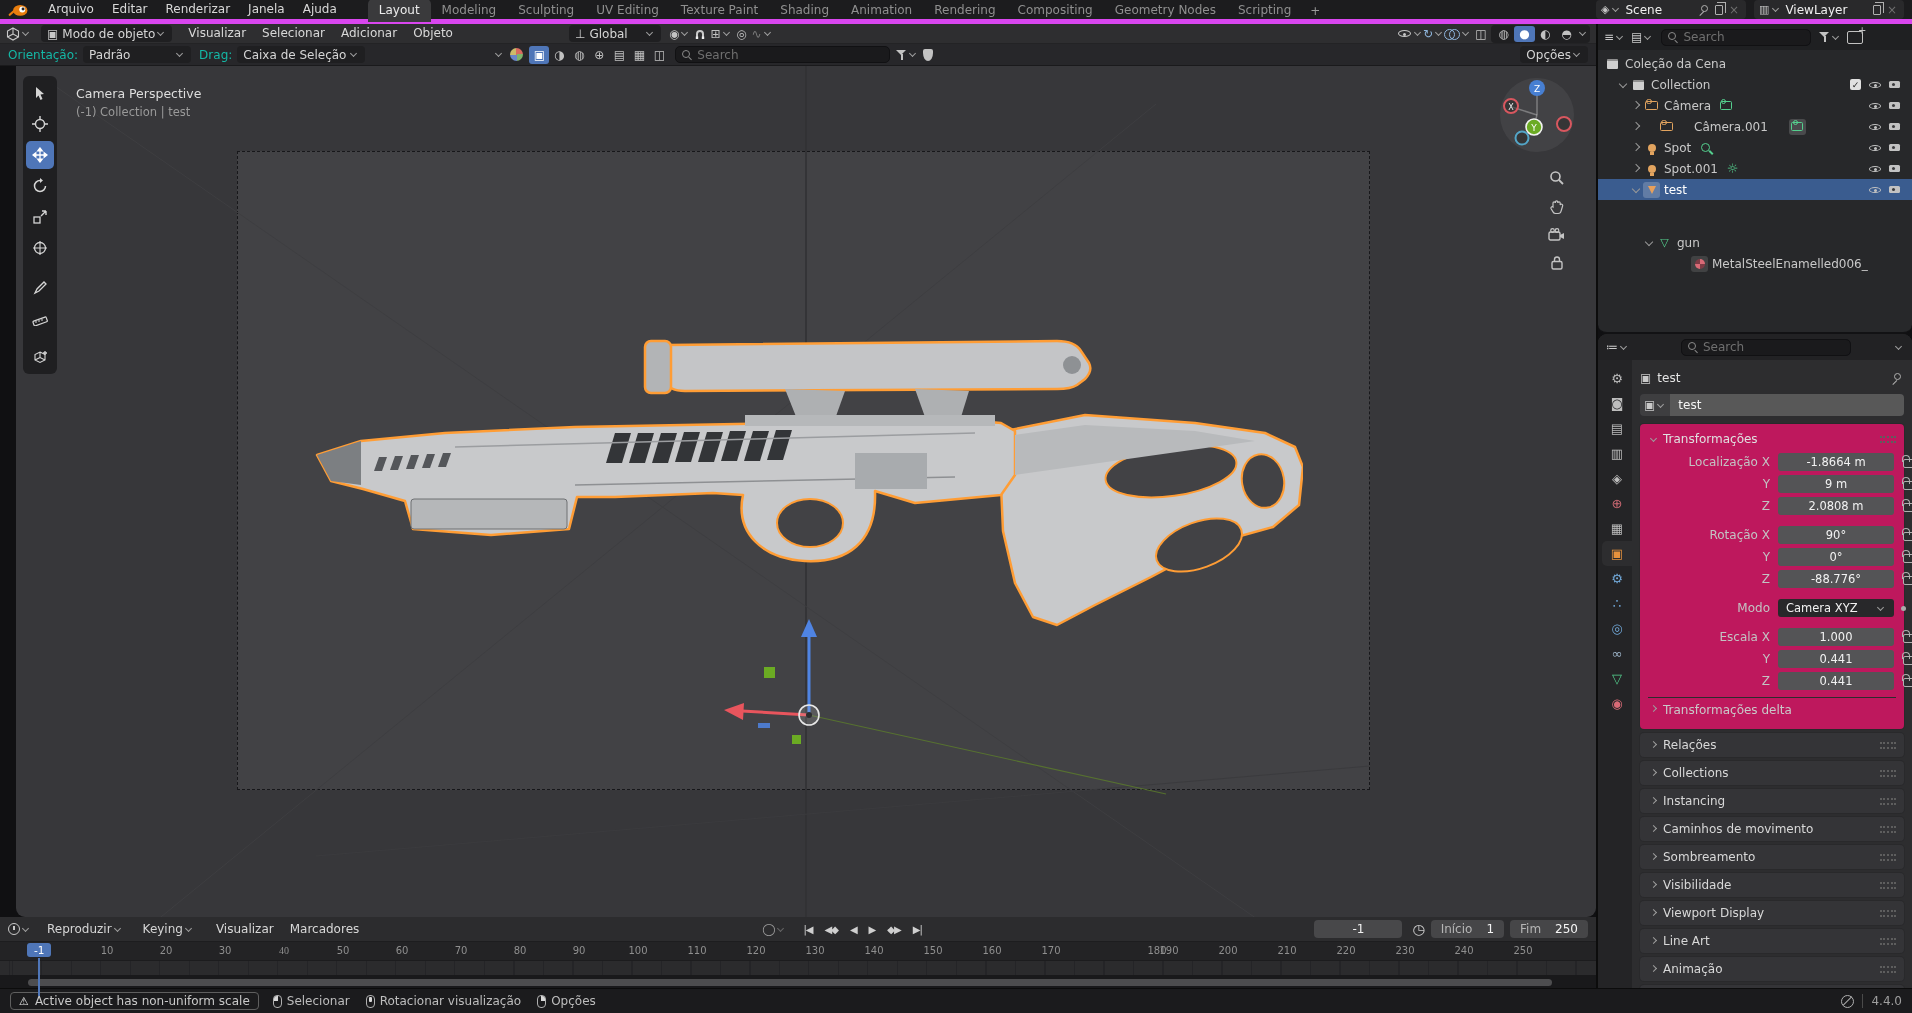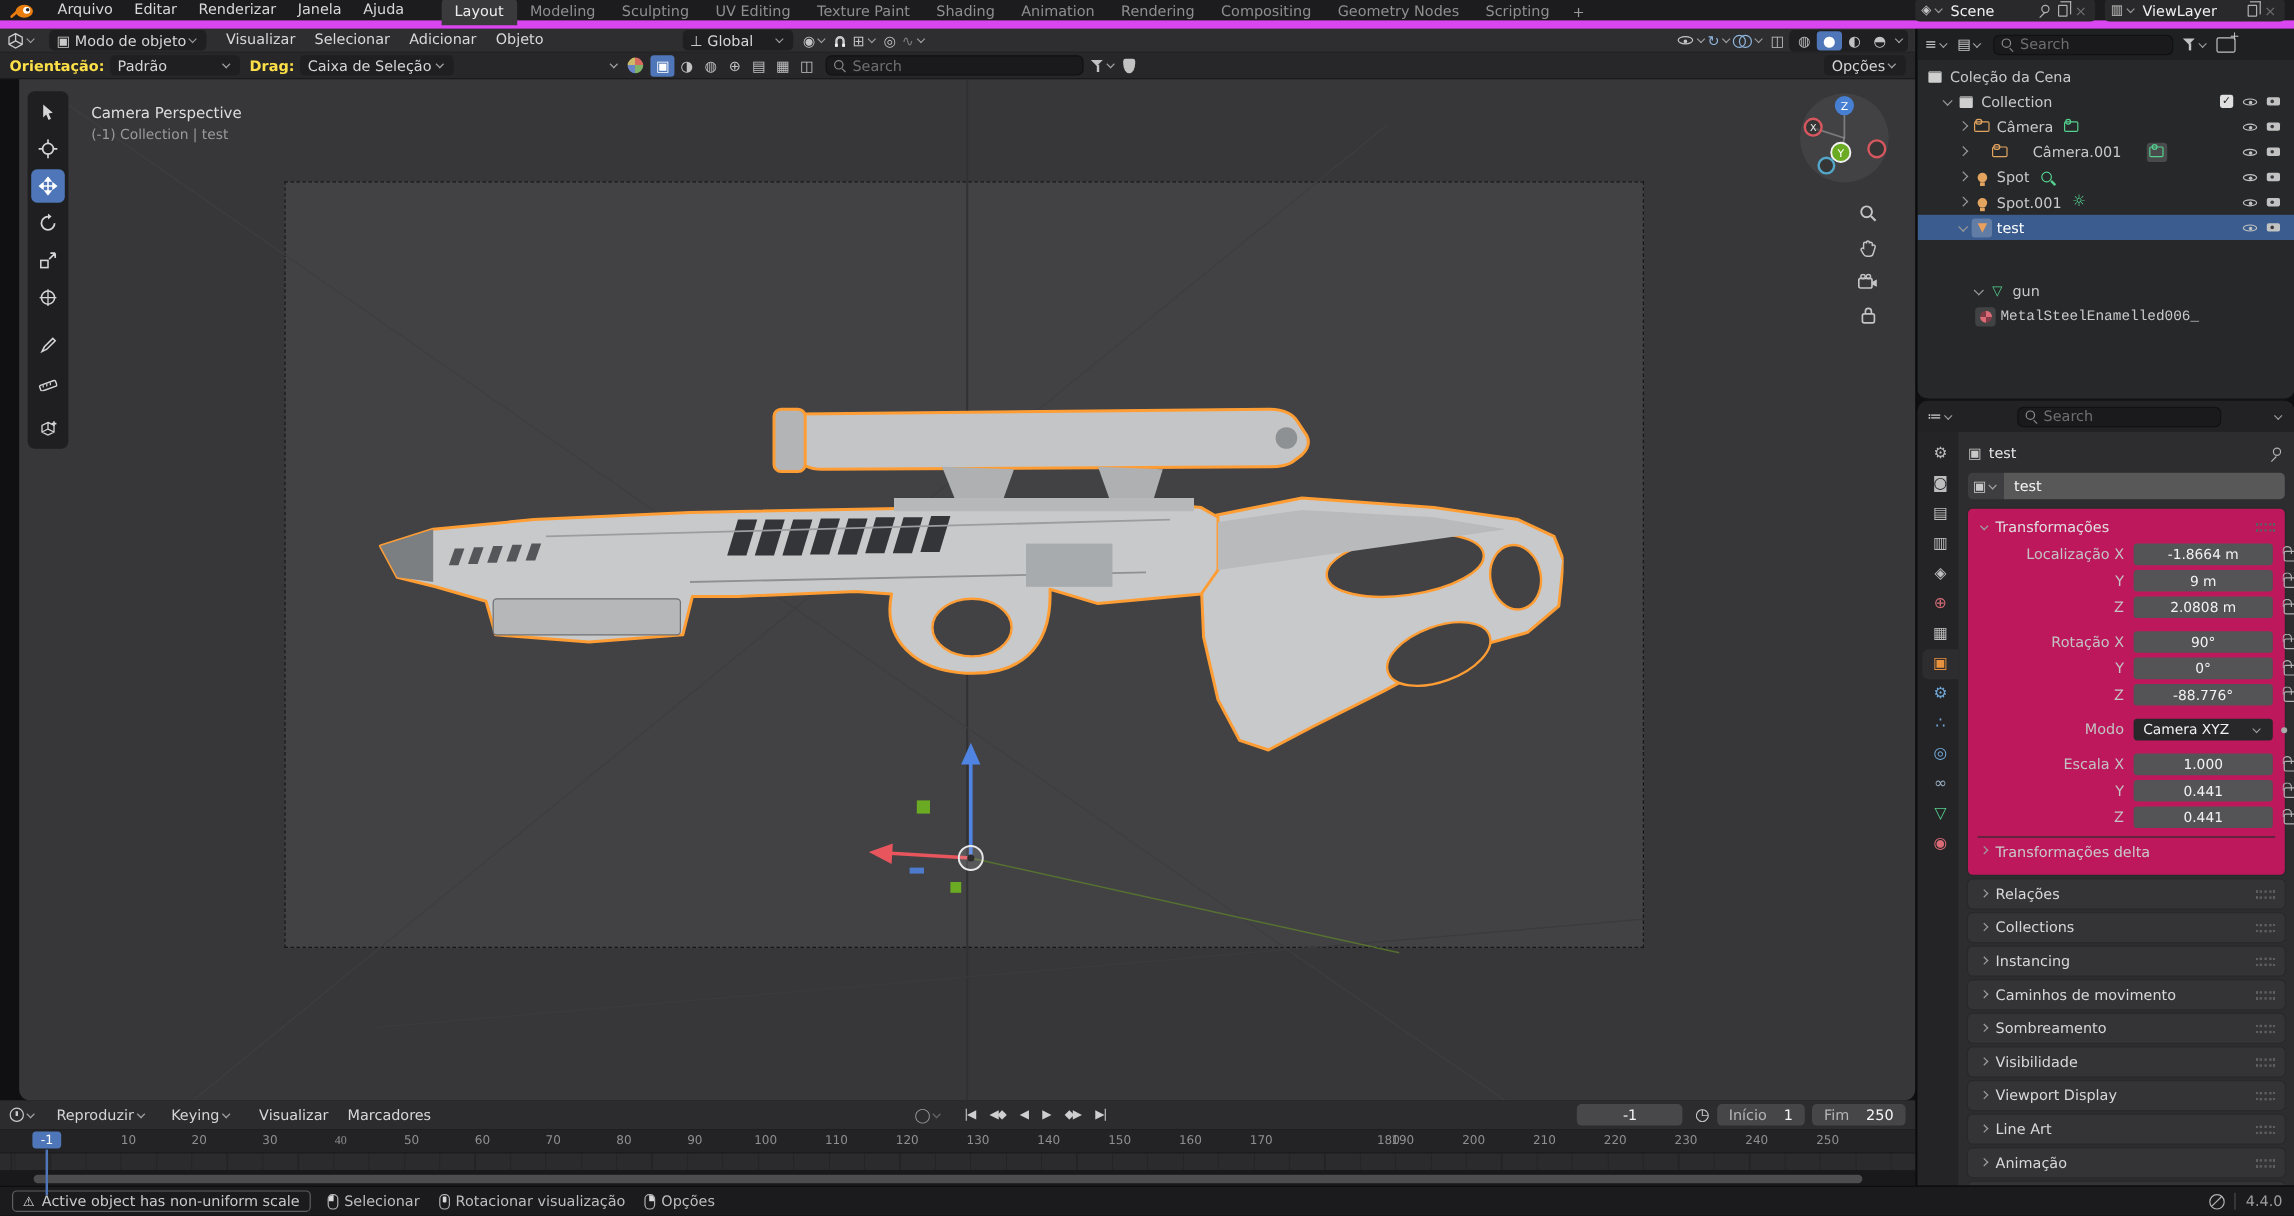--- a/index.html
+++ b/index.html
@@ -4,21 +4,21 @@
 <style>
   *{margin:0;padding:0;box-sizing:border-box;}
   html,body{width:1912px;height:1013px;overflow:hidden;background:#101012;
     font-family:"DejaVu Sans","Liberation Sans",sans-serif;font-size:12px;color:#d5d5d5;-webkit-font-smoothing:antialiased;}
   .app{width:1912px;height:1013px;display:flex;flex-direction:column;}
   .spacer{flex:1;}
   .chev{width:6px;height:6px;border-right:1.5px solid #9e9e9e;border-bottom:1.5px solid #9e9e9e;display:inline-block;transform:rotate(45deg);margin:0 3px 2px 3px;flex:none;}
   .chev.closed{transform:rotate(-45deg);}
   .chev.sm{width:5px;height:5px;}
   
-  .topbar{height:24px;background:#1c1c1e;display:flex;align-items:center;padding:0 8px;flex:none;border-bottom:7px solid #d946ef;}
+  .topbar{height:24px;background:#1c1c1e;display:flex;align-items:center;padding:0 8px;flex:none;border-bottom:5px solid #d946ef;}
   .blogo{margin-right:10px;display:flex;align-items:center;}
   .menus{display:flex;}
   .menu{padding:0 9px;color:#d8d8d8;cursor:default;line-height:23px;}
   .tabs{display:flex;align-items:flex-end;margin-left:22px;height:24px;}
   .tab{padding:3px 11px 4px;color:#8f8f8f;border-radius:5px 5px 0 0;line-height:16px;}
   .tab.active{background:#3a3a3c;color:#ececec;}
   .tab.add{color:#9a9a9a;padding:3px 8px;}
   .idbox{display:flex;align-items:center;background:#29292b;border-radius:4px;height:19px;padding:0 5px;margin-left:8px;min-width:150px;}
   .idbox .g{font-size:11px;color:#c5c5c5;margin-right:1px;}
   .idlabel{color:#f0f0f0;flex:1;padding:0 4px;}
@@ -32,21 +32,21 @@
   .mainrow{flex:1;display:flex;min-height:0;}
   .leftcol{width:1598px;display:flex;flex-direction:column;border-right:2px solid #0c0c0c;}
   
   .vheader{height:20px;background:#2e2e30;display:flex;align-items:center;padding:0 6px;flex:none;border-bottom:1px solid #232325;}
   .tsettings{height:22px;background:#27272a;display:flex;align-items:center;padding:0 8px;flex:none;border-bottom:1px solid #1a1a1c;}
   .hgroup{display:flex;align-items:center;margin-right:10px;}
   .pill{display:flex;align-items:center;background:#1f1f21;border-radius:4px;height:17px;padding:0 6px;margin-right:8px;}
   .pill .g{margin-right:4px;}
   .g{font-size:12px;color:#c9c9c9;line-height:1;}
   .hmenu{padding:0 8px;color:#d8d8d8;line-height:19px;}
-  .lbl{color:#fde047;margin-right:5px;font-weight:bold;}
+  .lbl{color:#14b8a6;margin-right:5px;}
   .iconbtn{display:flex;align-items:center;justify-content:center;min-width:20px;height:18px;border-radius:3px;color:#c2c2c2;}
   .iconbtn.on{background:#4f76b8;color:#fff;}
   .shadegrp{display:flex;align-items:center;background:#1f1f21;border-radius:4px;height:18px;padding:0 2px;}
   .shadegrp .iconbtn{min-width:21px;height:16px;}
   .searchpill{display:flex;align-items:center;background:#1a1a1c;border:1px solid #111113;border-radius:5px;height:17px;padding:0 6px;width:215px;}
   .searchpill input{background:transparent;border:none;outline:none;color:#bdbdbd;font:inherit;width:100%;margin-left:5px;}
   .searchpill input::placeholder{color:#6f6f6f;}
   .mag{width:10px;height:10px;position:relative;flex:none;}
   .mag::before{content:"";position:absolute;left:0;top:0;width:6px;height:6px;border:1.4px solid #8a8a8a;border-radius:50%;}
   .mag::after{content:"";position:absolute;right:0;bottom:0;width:4px;height:1.4px;background:#8a8a8a;transform:rotate(45deg);}
@@ -676,21 +676,21 @@
               <span class="exp ic-open"></span>
               <span class="olic ic-mesh-data"></span>
               <span class="ol-name">gun</span>
 
               <span class="ol-ctrl">
                 
                 
                 
               </span>
             </div>
-            <div class="ol-row" style="padding-left: 48px; font-family: Liberation Mono, monospace;">
+            <div class="ol-row" style="padding-left: 93px;">
 
               <span class="olic ic-material"></span>
               <span class="ol-name">MetalSteelEnamelled006_</span>
 
               <span class="ol-ctrl">
                 
                 
                 
               </span>
             </div>

